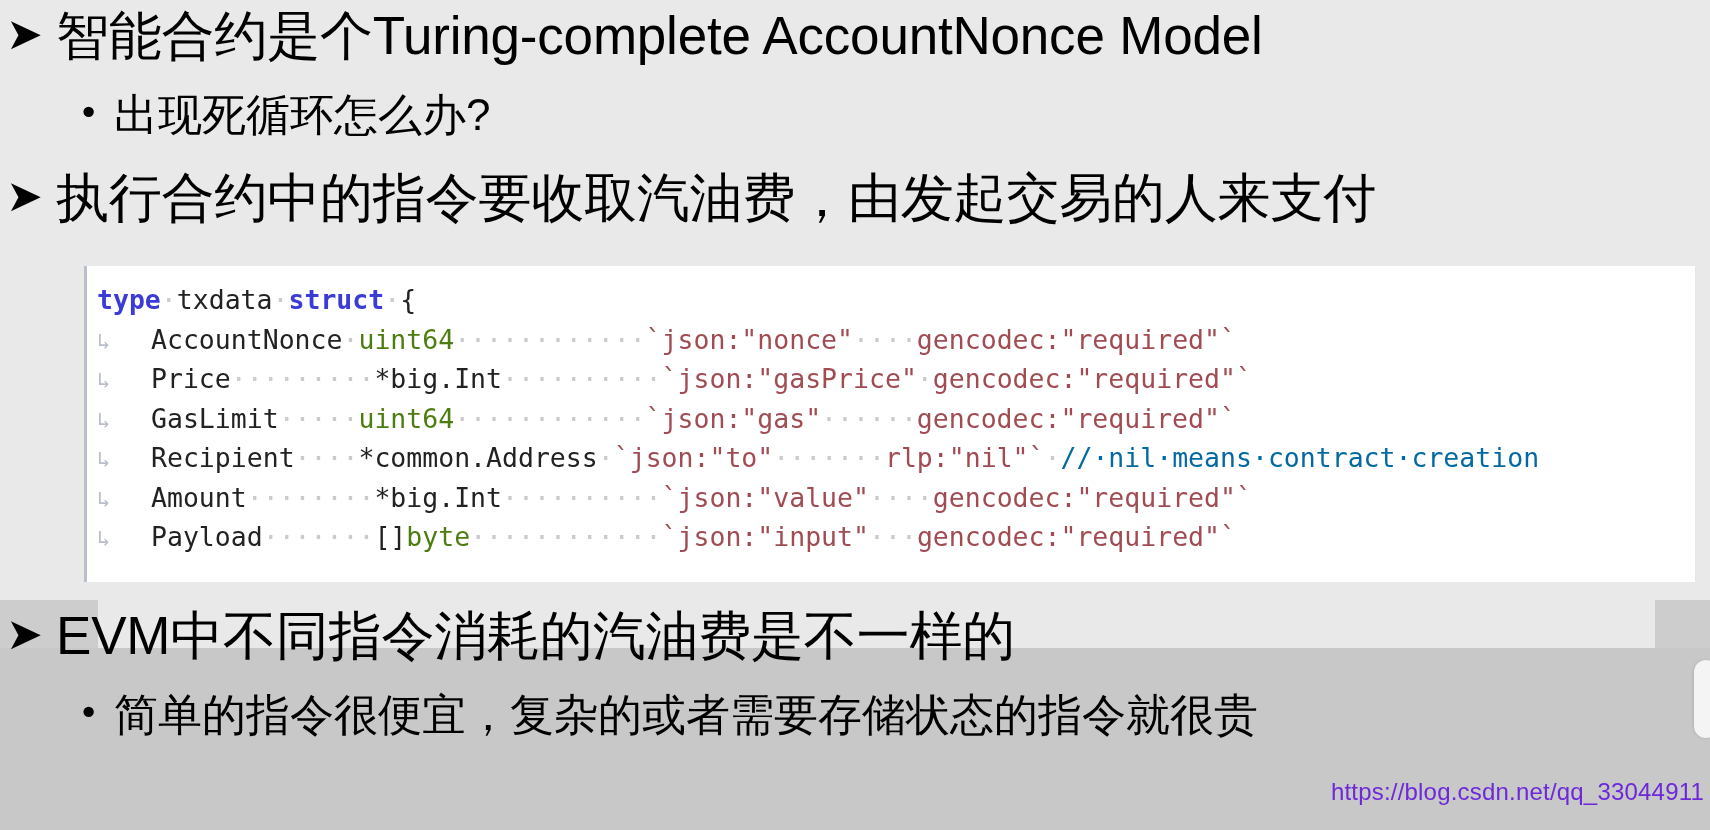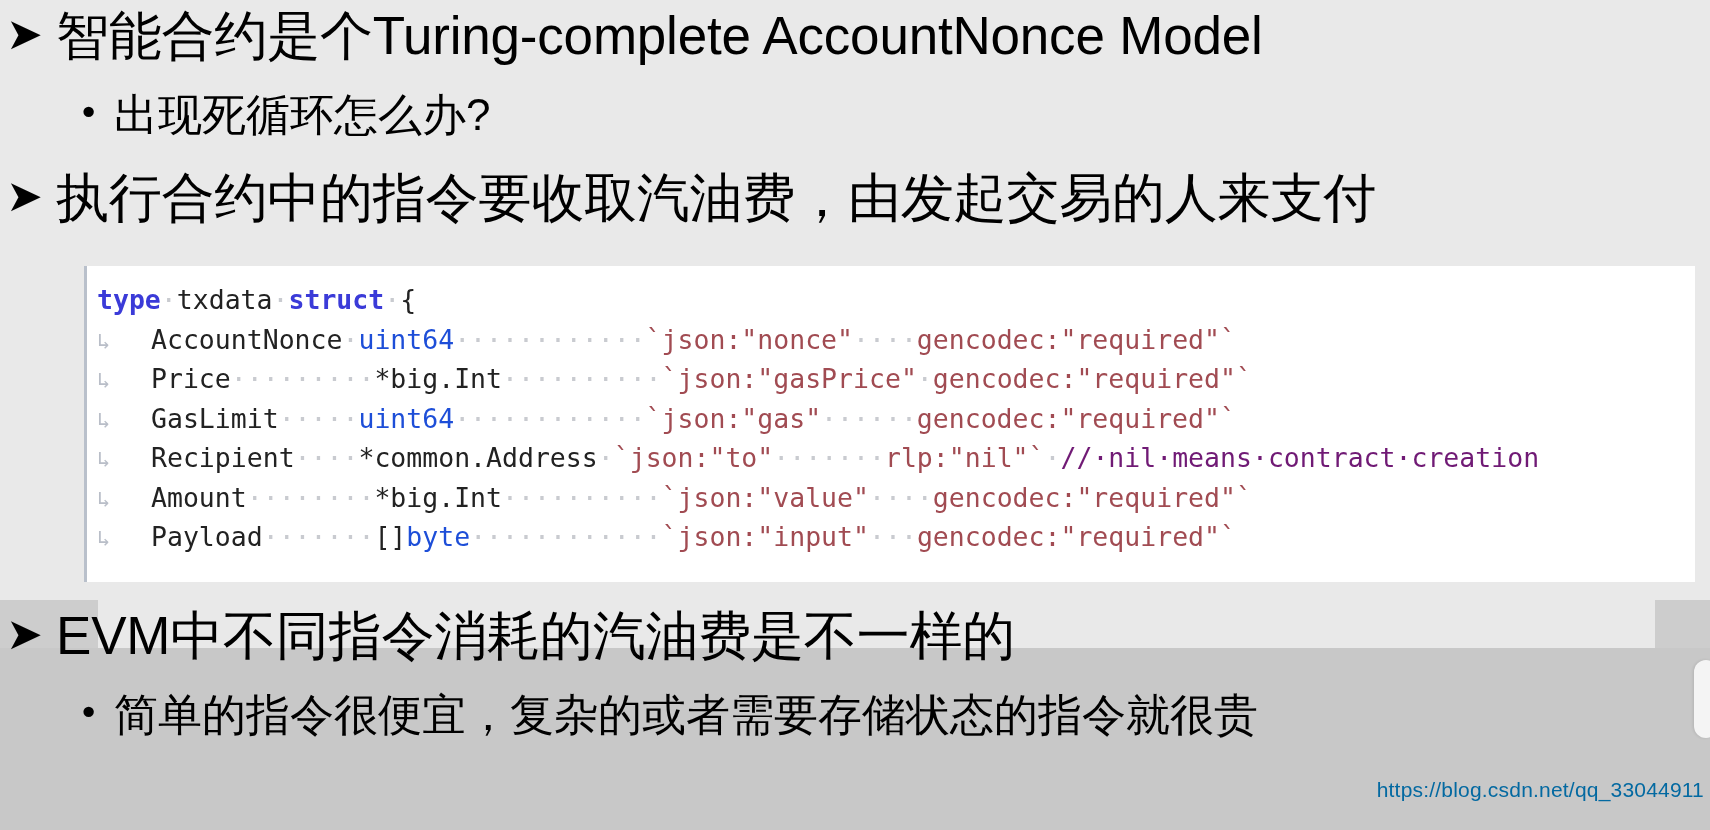--- a/index.html
+++ b/index.html
@@ -105,34 +105,34 @@
     letter-spacing: 0px;
   }
   .code .row { display: block; height: 39.5px; position: relative; }
   .arrow {
     display: inline-block;
     width: 54px;
     color: #b9bec8;
     font-size: 22px;
   }
   .kw   { color: #3b3bd8; font-weight: bold; }
-  .typ  { color: #1d4ed8; }
+  .typ  { color: #4d7c0f; }
   .id   { color: #222222; }
   .tag  { color: #a14b52; }
-  .cmt  { color: #701a75; }
+  .cmt  { color: #0369a1; }
   .dot  { color: #c9cbd0; }
   .brace{ color: #222222; }
 
   
   #watermark {
     position: absolute;
     right: 6px;
     top: 778px;
-    font-size: 21px;
-    color: #0369a1;
+    font-size: 24px;
+    color: #6d28d9;
     font-family: "Liberation Sans", sans-serif;
     letter-spacing: 0.2px;
     white-space: nowrap;
   }
 
   
   #scroll-thumb {
     position: absolute;
     left: 1694px;
     top: 660px;

